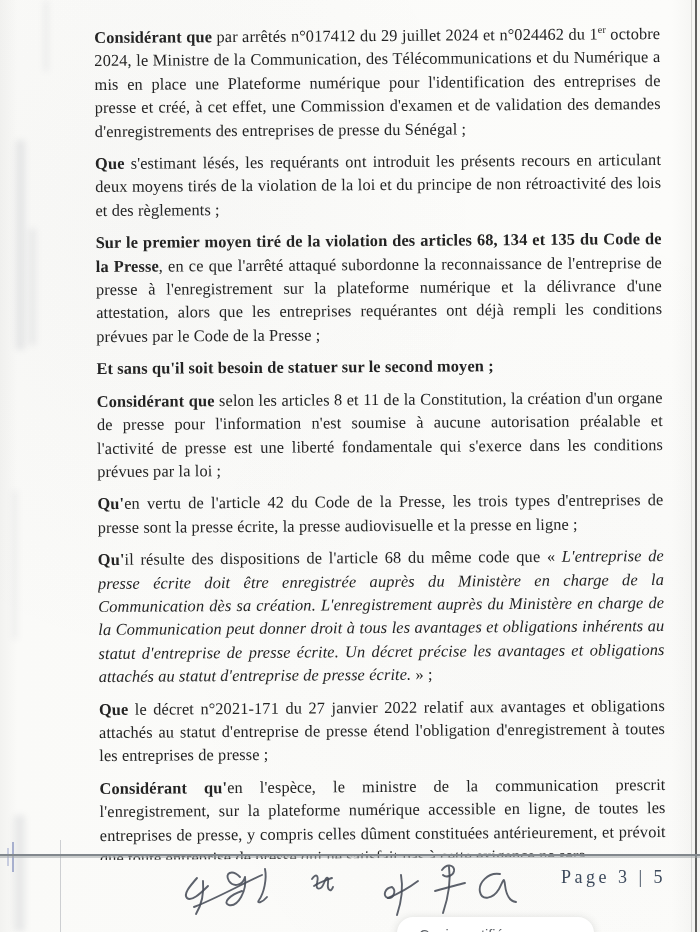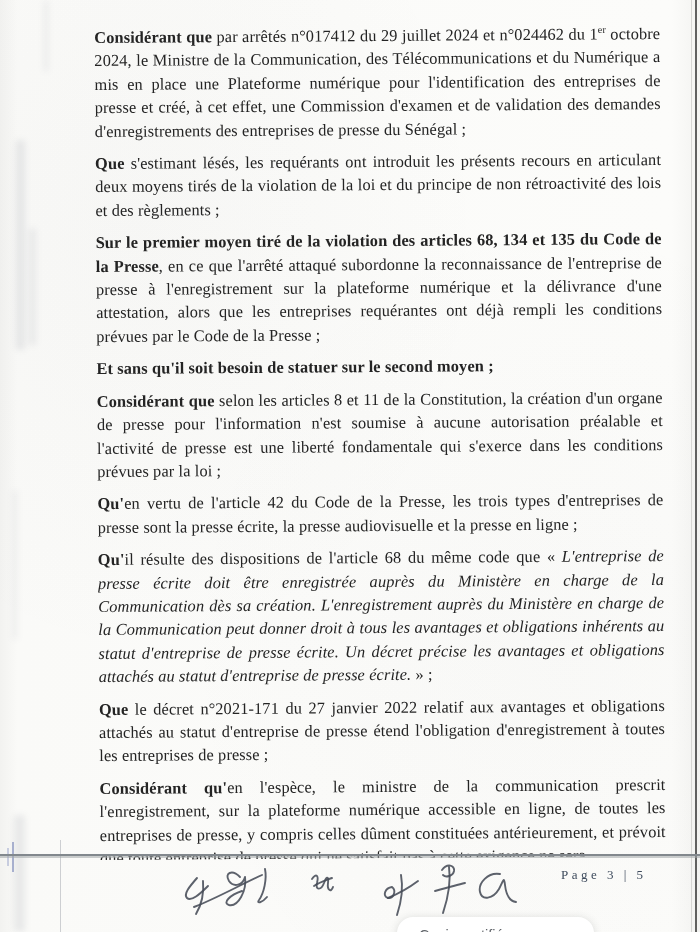--- a/index.html
+++ b/index.html
@@ -108,21 +108,21 @@
     font-size: 0.62em;
     line-height: 0;
     vertical-align: super;
   }
   
   .page-number {
     position: absolute;
     left: 561px;
     top: 867px;
     font-family: "Liberation Serif", serif;
-    font-size: 13px;
+    font-size: 18px;
     letter-spacing: 3.5px;
     color: #3d4a5c;
     white-space: nowrap;
   }
   .signatures {
     position: absolute;
     left: 170px;
     top: 858px;
     width: 360px;
     height: 72px;

